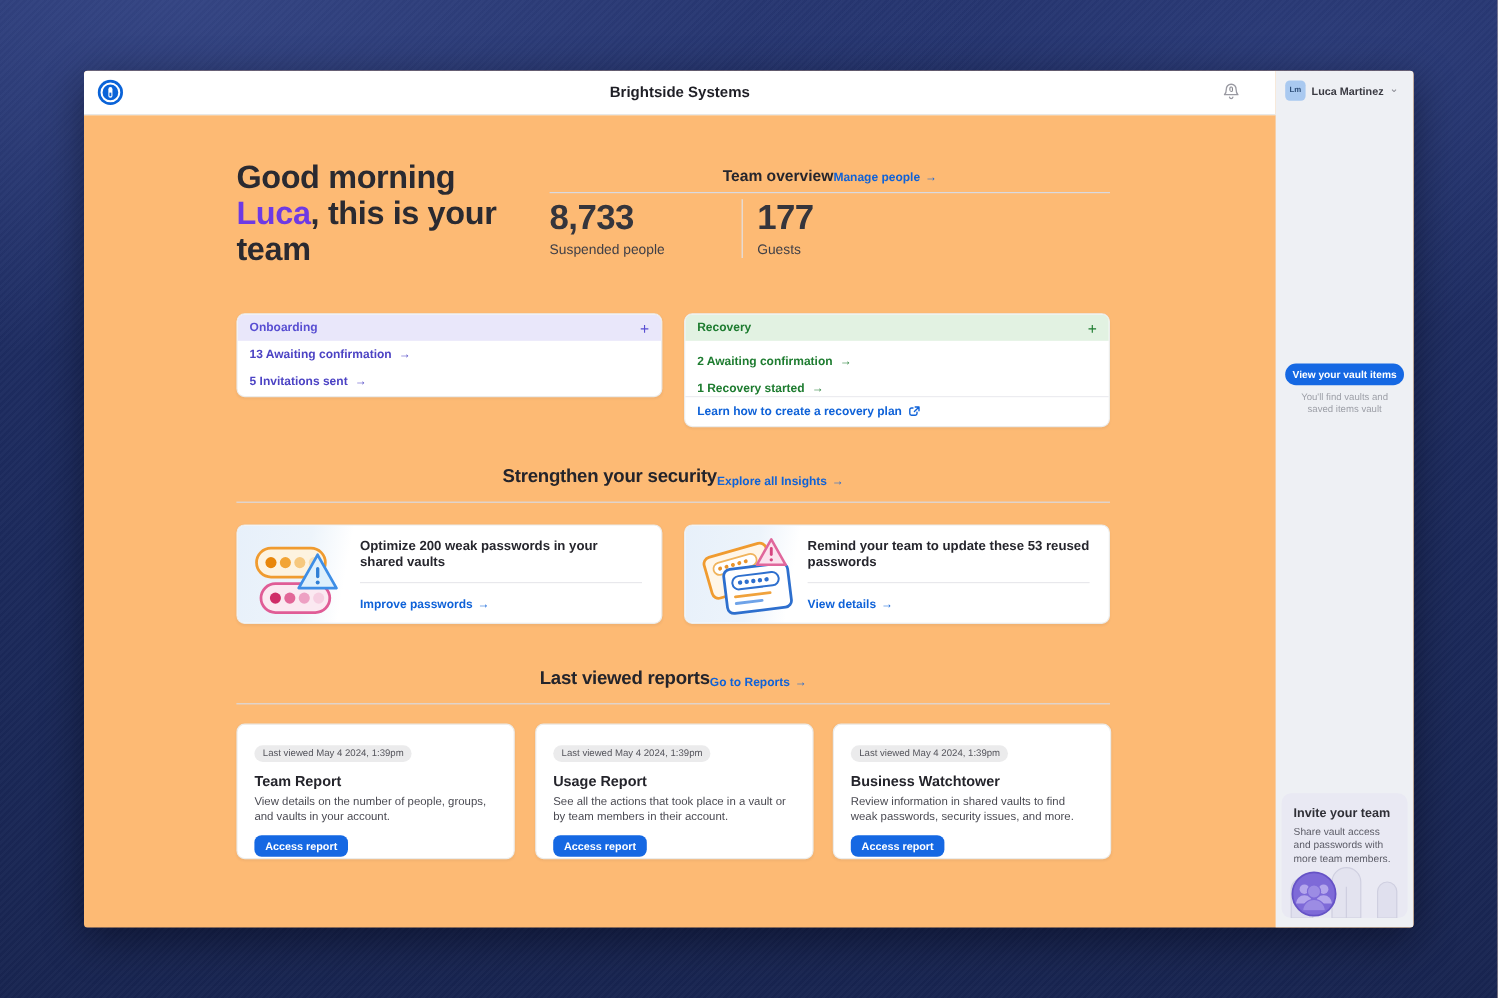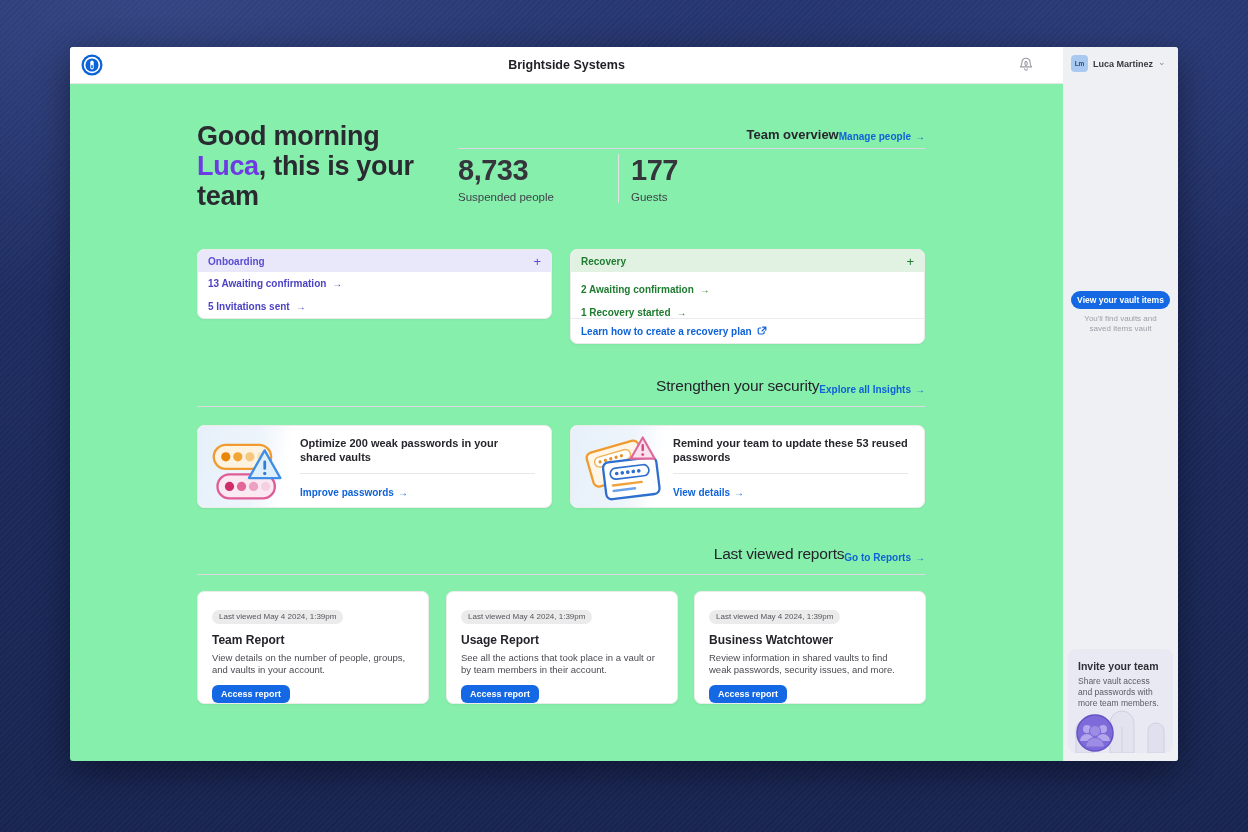--- a/index.html
+++ b/index.html
@@ -6,38 +6,38 @@
   html,body { width:1248px; height:832px; overflow:hidden; }
   body {
     font-family:"Liberation Sans", sans-serif;
     background:
       radial-gradient(90% 60% at 12% 0%, rgba(95,115,190,.30), transparent 60%),
       radial-gradient(70% 50% at 88% 6%, rgba(80,100,175,.22), transparent 55%),
       repeating-linear-gradient(135deg, rgba(255,255,255,.018) 0 2px, rgba(0,0,0,.02) 2px 4px),
       linear-gradient(180deg, #22316a 0%, #1c2a5c 55%, #182551 100%);
   }
   .window {
-    position:absolute; left:70px; top:47px; width:1108px; height:714px;
-    background:#86efac; border-radius:3px; overflow:hidden;
+    position:absolute; left:70px; top:59px; width:1108px; height:714px;
+    background:#fdba74; border-radius:3px; overflow:hidden;
     box-shadow:0 10px 35px rgba(0,0,10,.45);
     padding-left:45px;
   }
   
   .topbar { position:absolute; left:0; top:0; width:993px; height:37px; background:#fff;
     border-bottom:1px solid #e8e8e6; display:flex; align-items:center; }
   .logo { position:absolute; left:11px; top:7px; width:22px; height:22px; }
   .app-title { position:absolute; left:0; width:993px; text-align:center; font-size:12.5px; font-weight:700; color:#1f1f26; }
   .bell { position:absolute; right:27px; top:8px; width:20px; height:20px; }
   .bell .cnt { position:absolute; left:0; top:4.5px; width:20px; text-align:center; font-size:6.5px; color:#84848c; font-weight:700;}
   
   .greeting { position:absolute; left:127px; top:74px; width:222px; font-size:27px; line-height:30px; font-weight:700; color:#2a2a31; letter-spacing:-.3px;}
   .greeting .name { color:#6e3ae4;margin-top:26px; }
-  .sect-row { position:absolute; display:flex; justify-content:flex-end; align-items:flex-end; }
+  .sect-row { position:absolute; display:flex; justify-content:center; align-items:flex-end; }
   .sect-title-sm { font-size:13px; font-weight:700; color:#26262d; }
-  .sect-title-lg { font-size:15.5px; font-weight:400; color:#24242b; letter-spacing:-.2px;}
+  .sect-title-lg { font-size:15.5px; font-weight:700; color:#24242b; letter-spacing:-.2px;}
   .lnk { color:#0f62d8; font-weight:700; font-size:10px; text-decoration:none; cursor:pointer; white-space:nowrap;}
   .lnk .arr { margin-left:4px; }
   .hr-line { position:absolute; height:1px; background:#d9dae0; }
   .stats { position:absolute; left:388px; top:107px; width:467px; display:flex; }
   .stat { flex:0 0 160px; }
   .stat:nth-child(2){ flex:0 0 167px; }
   .stat + .stat { border-left:1px solid #e2e2e7; padding-left:12px; }
   .stat .val { font-size:29px; font-weight:700; color:#35353c; letter-spacing:-.5px; }
   .stat .lab { margin-top:4px; font-size:11.5px; color:#3f3f47; }
   

